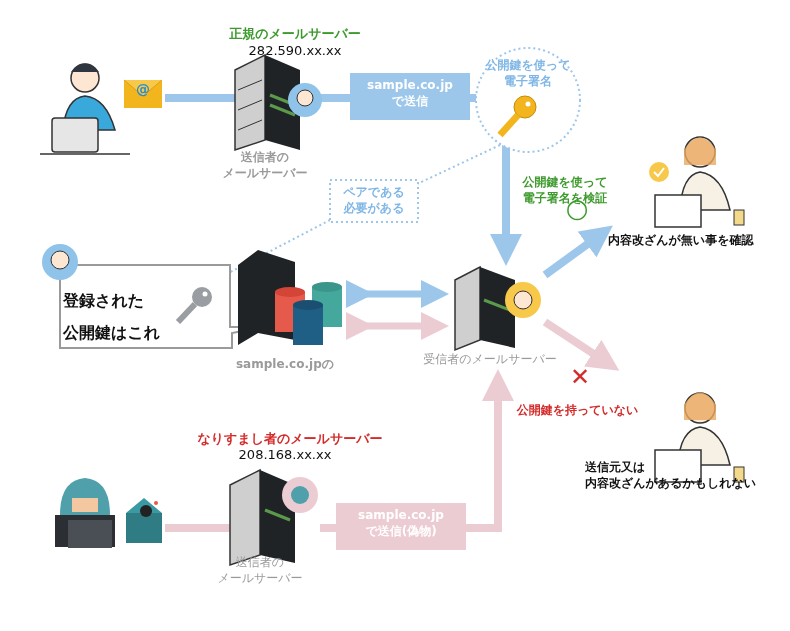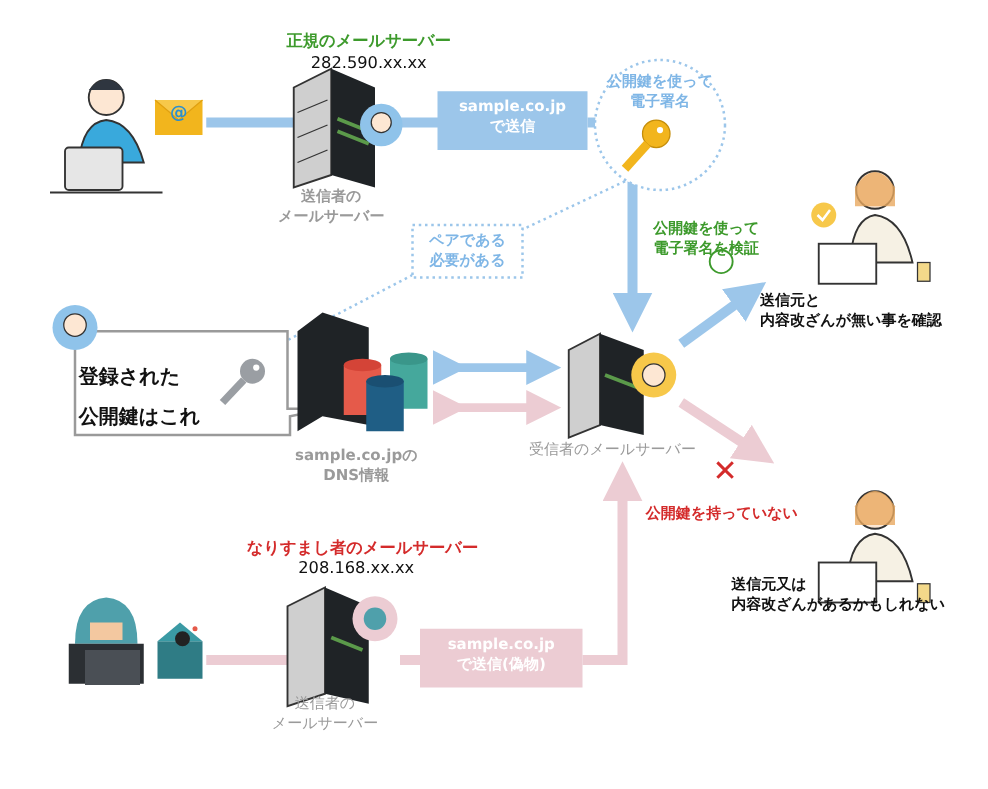--- a/index.html
+++ b/index.html
@@ -177,32 +177,30 @@
   <div>必要がある</div>
 </div>
 
 <div class="lbl green" style="left:510px;top:155px;width:110px;font-size:12px;margin-top:20px;">
   <div>公開鍵を使って</div>
   <div>電子署名を検証</div>
 </div>
 <div class="lbl green" style="left:562px;top:195px;width:30px;font-size:26px;font-weight:normal;line-height:1;">○</div>
 
 <div class="lbl black" style="left:608px;top:233px;font-size:12px;text-align:left;">
-  <div>送信元と</div>
   <div>内容改ざんが無い事を確認</div>
 </div>
 
 <div class="lbl black" style="left:63px;top:285px;font-size:16px;text-align:left;line-height:2;">
   <div>登録された</div>
   <div>公開鍵はこれ</div>
 </div>
 
 <div class="lbl gray" style="left:210px;top:357px;width:150px;font-size:12px;">
   <div>sample.co.jpの</div>
-  <div>DNS情報</div>
 </div>
 
 <div class="lbl gray" style="left:405px;top:352px;width:170px;font-size:12px;font-weight:normal;">受信者のメールサーバー</div>
 
 <div class="lbl red" style="left:565px;top:365px;width:30px;font-size:24px;font-weight:normal;line-height:1;">✕</div>
 <div class="lbl red" style="left:500px;top:403px;width:155px;font-size:12px;">
   <div>公開鍵を持っていない</div>
 </div>
 
 <div class="lbl black" style="left:585px;top:460px;font-size:12px;text-align:left;">

